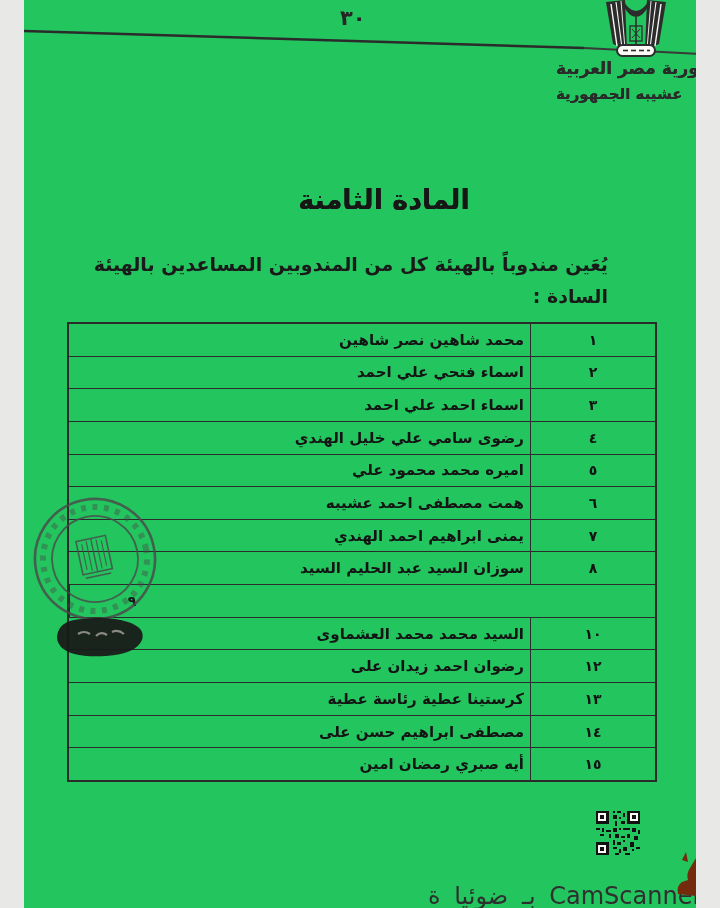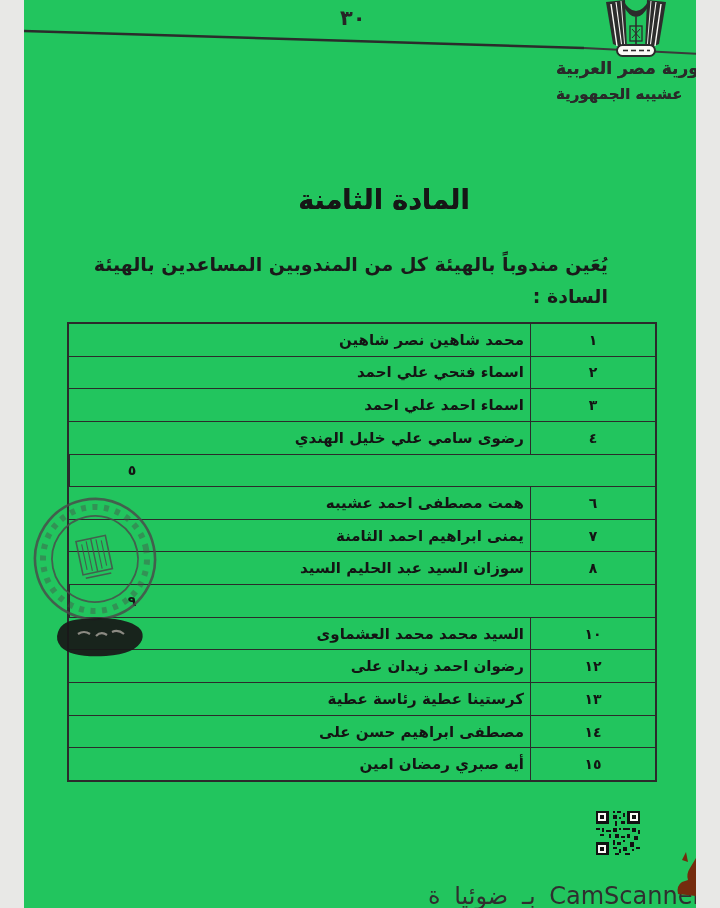--- a/index.html
+++ b/index.html
@@ -108,32 +108,33 @@
           <span>٣</span>
         </div>
     </div>
     <div class="trow">
       <div class="tname"><span>رضوى سامي علي خليل الهندي</span></div>
       <div class="tnum">
           <span>٤</span>
         </div>
     </div>
     <div class="trow">
+      <div class="tname"><span>اميره محمد محمود علي</span></div>
       <div class="tnum">
           <span>٥</span>
         </div>
     </div>
     <div class="trow">
       <div class="tname"><span>همت مصطفى احمد عشيبه</span></div>
       <div class="tnum">
           <span>٦</span>
         </div>
     </div>
     <div class="trow">
-      <div class="tname"><span>يمنى ابراهيم احمد الثامنة</span></div>
+      <div class="tname"><span>يمنى ابراهيم احمد الهندي</span></div>
       <div class="tnum">
           <span>٧</span>
         </div>
     </div>
     <div class="trow">
       <div class="tname"><span>سوزان السيد عبد الحليم السيد</span></div>
       <div class="tnum">
           <span>٨</span>
         </div>
     </div>

